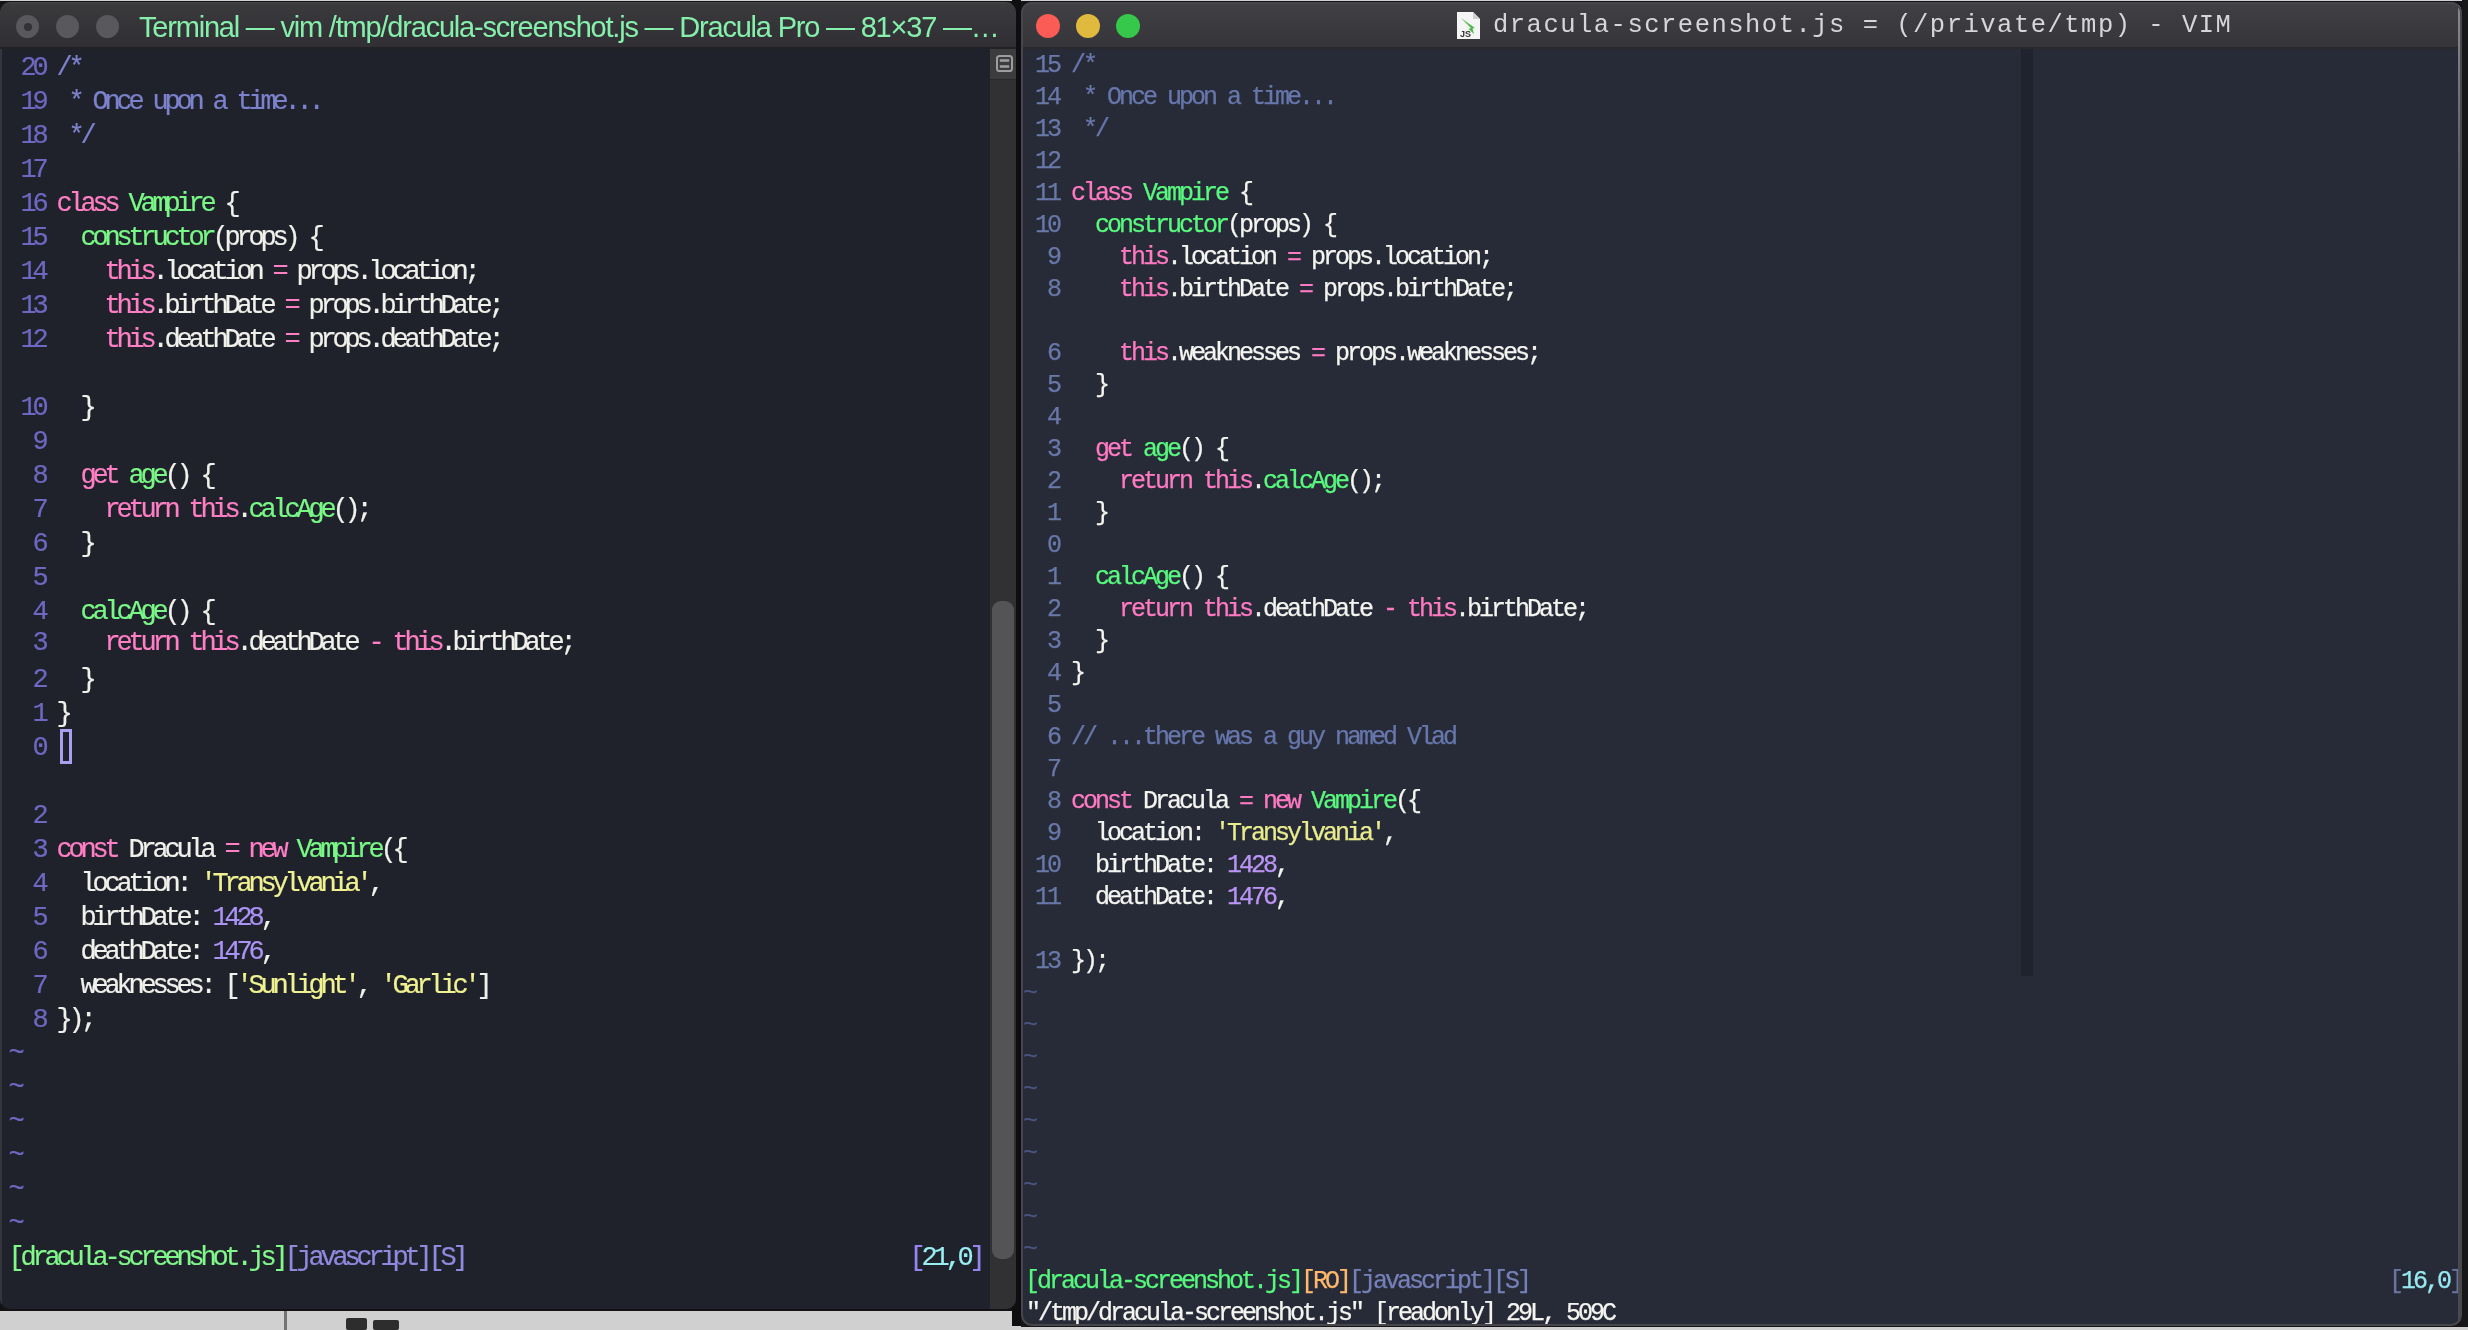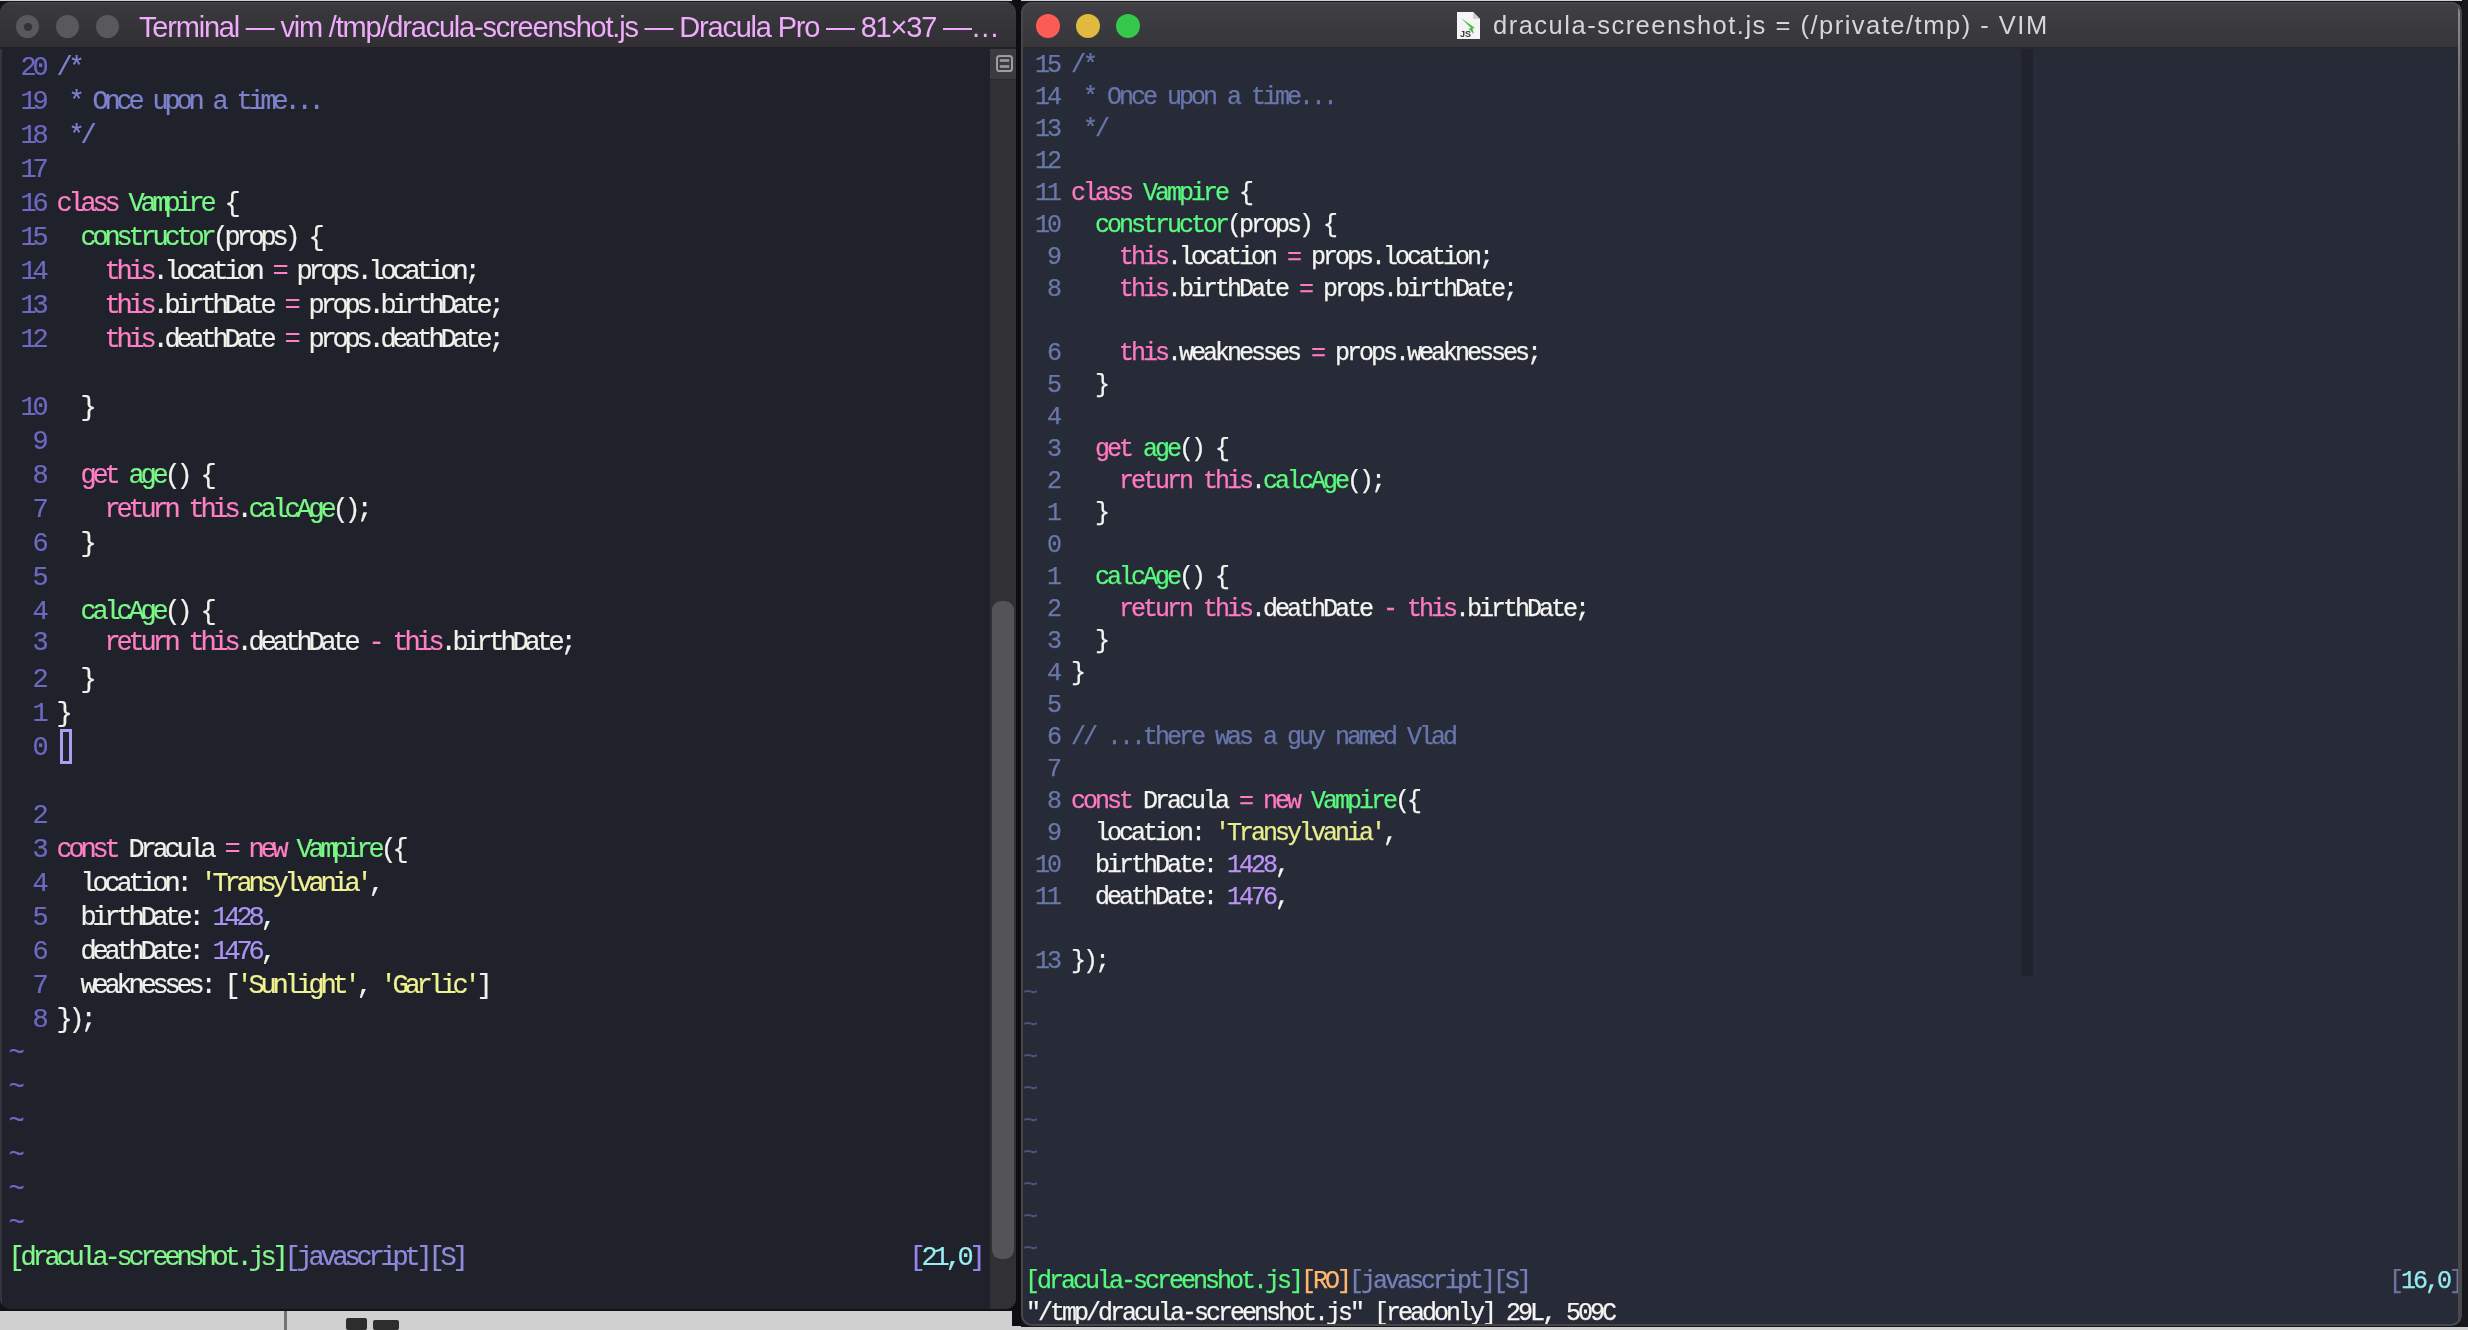--- a/index.html
+++ b/index.html
@@ -27,21 +27,21 @@
 <div class="abs" style="left:284px;top:1311px;width:3px;height:19px;background:#737374"></div>
 <div class="abs" style="left:346px;top:1318px;width:21px;height:12px;background:#2d2d2e;border-radius:2px"></div>
 <div class="abs" style="left:373px;top:1320px;width:26px;height:10px;background:#2d2d2e;border-radius:2px"></div>
 
 <div id="lwin" class="abs" style="left:0;top:2px;width:1016px;height:1307px;background:#1f212b;border-radius:10px;overflow:hidden">
   <div class="abs" style="left:0;top:0;width:100%;height:47px;background:linear-gradient(180deg,#454447 0%,#3a393c 6%,#343337 60%,#312f33 100%);border-bottom:2px solid #222125"></div>
   <div class="abs" style="left:16px;top:13px;width:23px;height:23px;border-radius:50%;background:#59585c"></div>
   <div class="abs" style="left:24px;top:21px;width:8px;height:8px;border-radius:50%;background:#333236"></div>
   <div class="abs" style="left:56px;top:13px;width:23px;height:23px;border-radius:50%;background:#59585c"></div>
   <div class="abs" style="left:96px;top:13px;width:23px;height:23px;border-radius:50%;background:#59585c"></div>
-  <div class="abs" id="ltitle" style="left:139px;top:2.5px;height:45px;line-height:45px;font-family:'Liberation Sans',sans-serif;font-size:29px;letter-spacing:-1.2px;color:#f0abfc;white-space:pre">Terminal — vim /tmp/dracula-screenshot.js — Dracula Pro — 81×37 —…</div>
+  <div class="abs" id="ltitle" style="left:139px;top:2.5px;height:45px;line-height:45px;font-family:'Liberation Sans',sans-serif;font-size:29px;letter-spacing:-1.2px;color:#86efac;white-space:pre">Terminal — vim /tmp/dracula-screenshot.js — Dracula Pro — 81×37 —…</div>
 
   <div class="abs" style="left:0;top:47px;width:2px;height:1260px;background:#35353d"></div>
   <div class="abs" style="left:990px;top:47px;width:26px;height:1261px;background:#313133"></div>
   <div class="abs" style="left:990px;top:47px;width:26px;height:31px;background:#3c3c3e;border-bottom:1px solid #29292b"></div>
   <svg class="abs" style="left:996px;top:53px" width="17" height="17" viewBox="0 0 17 17">
     <rect x="1" y="1" width="15" height="15" rx="2.6" fill="none" stroke="#9d9d9f" stroke-width="2"></rect>
     <rect x="3.8" y="4.2" width="9.4" height="2.6" fill="#9d9d9f"></rect>
     <rect x="3.8" y="10.2" width="9.4" height="2.6" fill="#9d9d9f"></rect>
   </svg>
   <div class="abs" style="left:992px;top:599px;width:22px;height:658px;background:#545457;border-radius:9px"></div>
@@ -91,21 +91,21 @@
   <div class="abs" style="left:0;top:0;width:100%;height:47px;background:linear-gradient(180deg,#4a494d 0%,#403f43 6%,#3a393d 60%,#363539 100%);border-bottom:2px solid #29282c"></div>
   <div class="abs" style="left:15px;top:12px;width:24px;height:24px;border-radius:50%;background:#fb5c55"></div>
   <div class="abs" style="left:55px;top:12px;width:24px;height:24px;border-radius:50%;background:#dfba3f"></div>
   <div class="abs" style="left:95px;top:12px;width:24px;height:24px;border-radius:50%;background:#35c84b"></div>
   <svg class="abs" style="left:434px;top:9px" width="27" height="29" viewBox="0 0 27 29">
     <path d="M2 1 h16 l7 7 v20 h-23 z" fill="#f5f5f5"></path>
     <path d="M18 1 l7 7 h-7 z" fill="#cfcfcf"></path>
     <path d="M6 7 l10 10 l-2.5 1 l5.5 5 l-1.5-5.5 l2.5-0.5 z" fill="#4db848"></path>
     <text x="5" y="26" font-family="Liberation Sans" font-size="9" font-weight="bold" fill="#333">JS</text>
   </svg>
-  <div class="abs" id="rtitle" style="left:472px;top:1.4px;height:45px;line-height:45px;font-family:Liberation Sans, sans-serif;font-size:25.5px;letter-spacing:1.5px;color:#d6d6d8;white-space:pre">dracula-screenshot.js = (/private/tmp) - VIM</div>
+  <div class="abs" id="rtitle" style="left:472px;top:1.4px;height:45px;line-height:45px;font-family:Liberation Mono, monospace;font-size:25.5px;letter-spacing:1.5px;color:#d6d6d8;white-space:pre">dracula-screenshot.js = (/private/tmp) - VIM</div>
 
 <div class="r" style="top:48.1px"><span class="n"> 15 </span><span class="c">/*</span></div>
 <div class="r" style="top:80.1px"><span class="n"> 14 </span><span class="c"> * Once upon a time...</span></div>
 <div class="r" style="top:112.1px"><span class="n"> 13 </span><span class="c"> */</span></div>
 <div class="r" style="top:144.1px"><span class="n"> 12 </span></div>
 <div class="r" style="top:176.1px"><span class="n"> 11 </span><span class="p">class</span><span class="w"> </span><span class="g">Vampire</span><span class="w"> {</span></div>
 <div class="r" style="top:208.1px"><span class="n"> 10 </span><span class="w">  </span><span class="g">constructor</span><span class="w">(props) {</span></div>
 <div class="r" style="top:240.1px"><span class="n">  9 </span><span class="w">    </span><span class="p">this</span><span class="w">.location </span><span class="p">=</span><span class="w"> props.location;</span></div>
 <div class="r" style="top:272.1px"><span class="n">  8 </span><span class="w">    </span><span class="p">this</span><span class="w">.birthDate </span><span class="p">=</span><span class="w"> props.birthDate;</span></div>
 <div class="r" style="top:336.1px"><span class="n">  6 </span><span class="w">    </span><span class="p">this</span><span class="w">.weaknesses </span><span class="p">=</span><span class="w"> props.weaknesses;</span></div>

